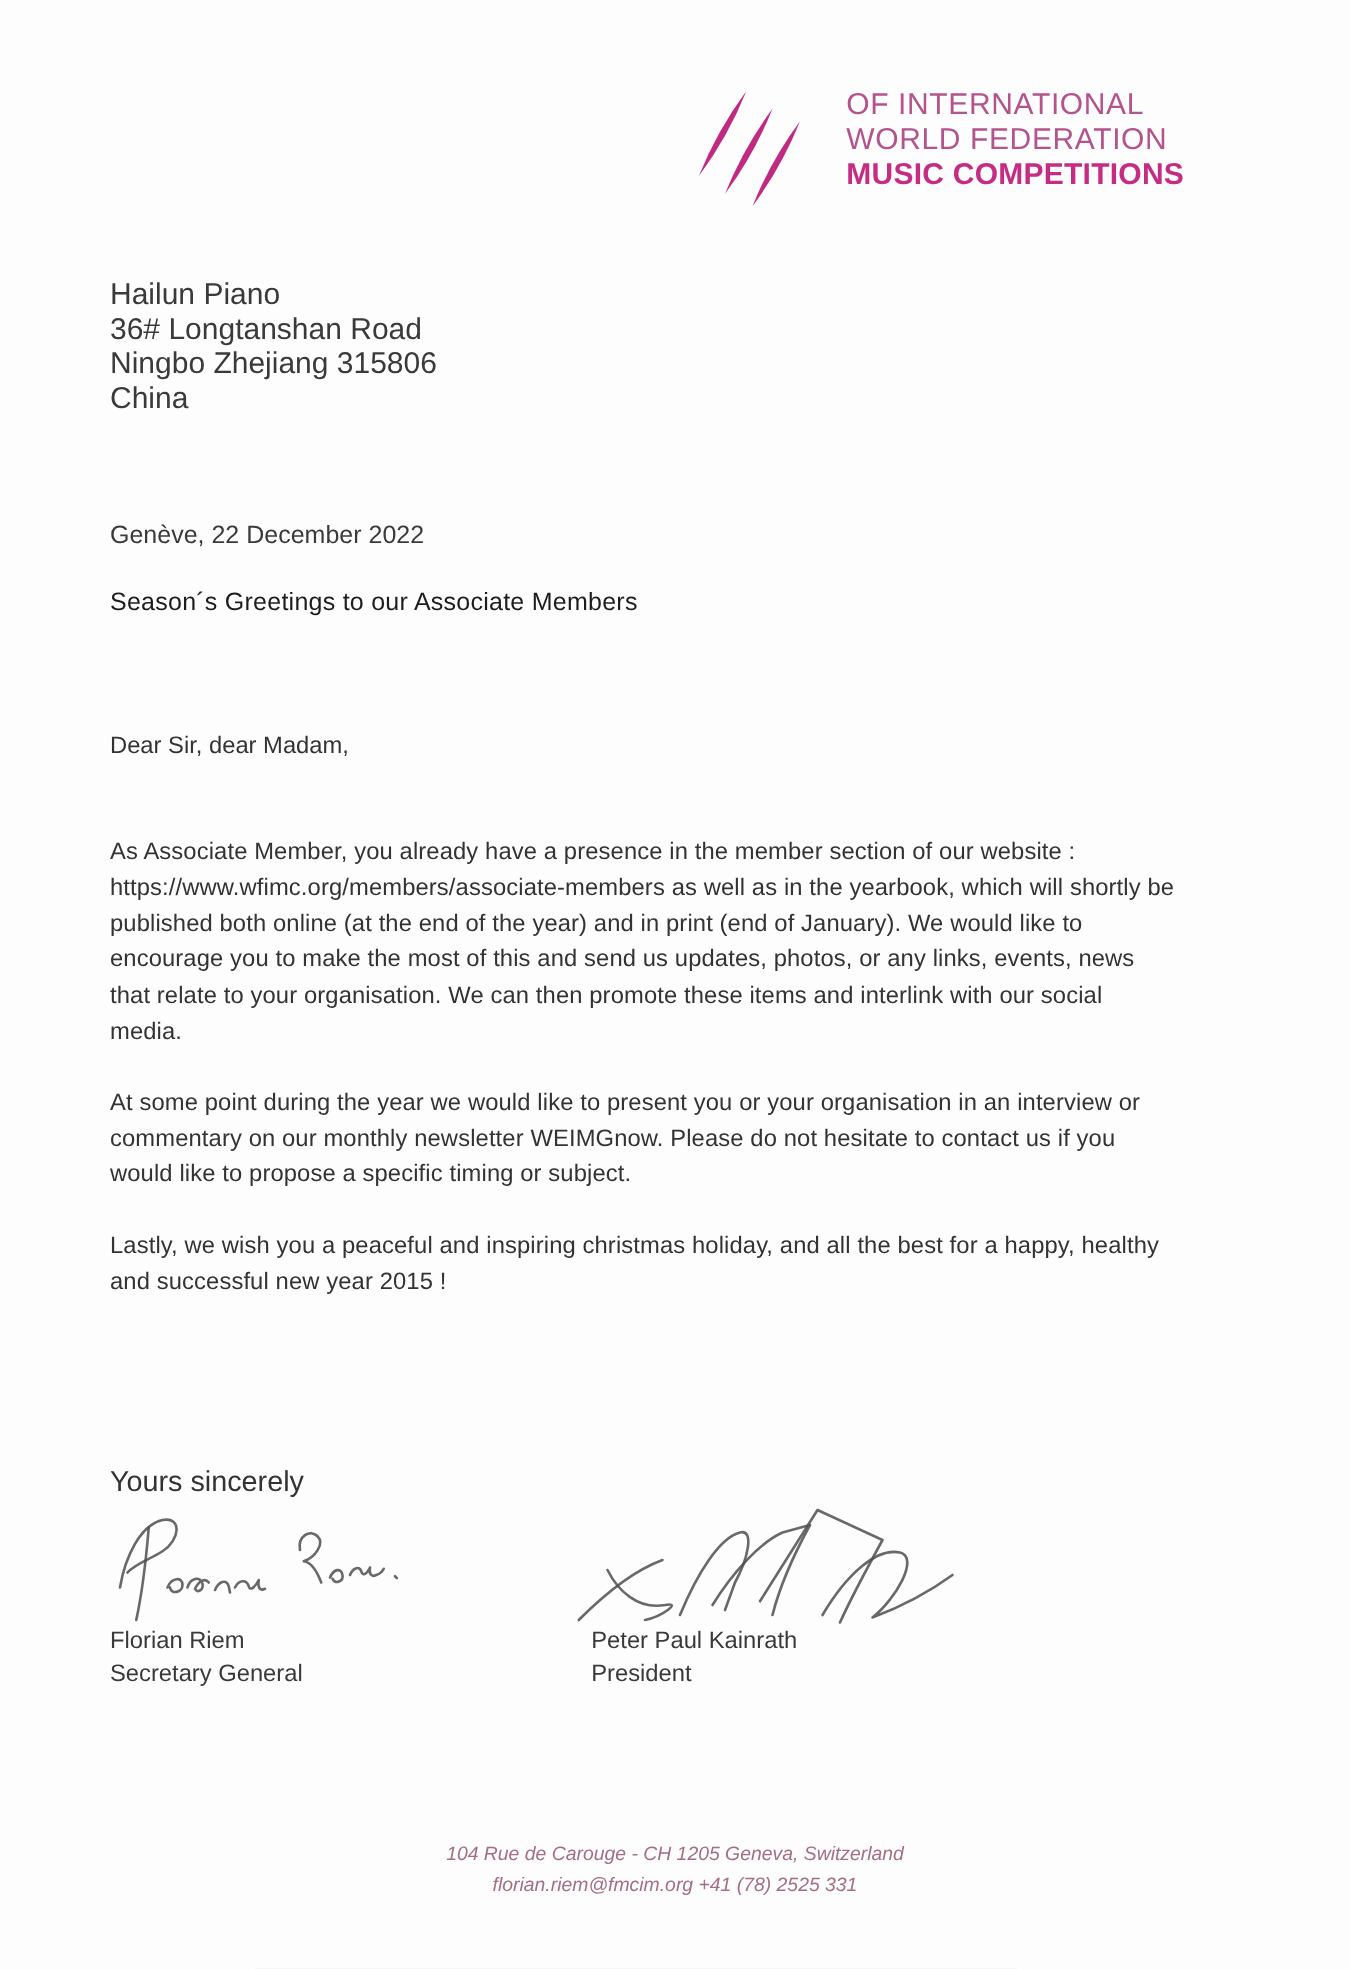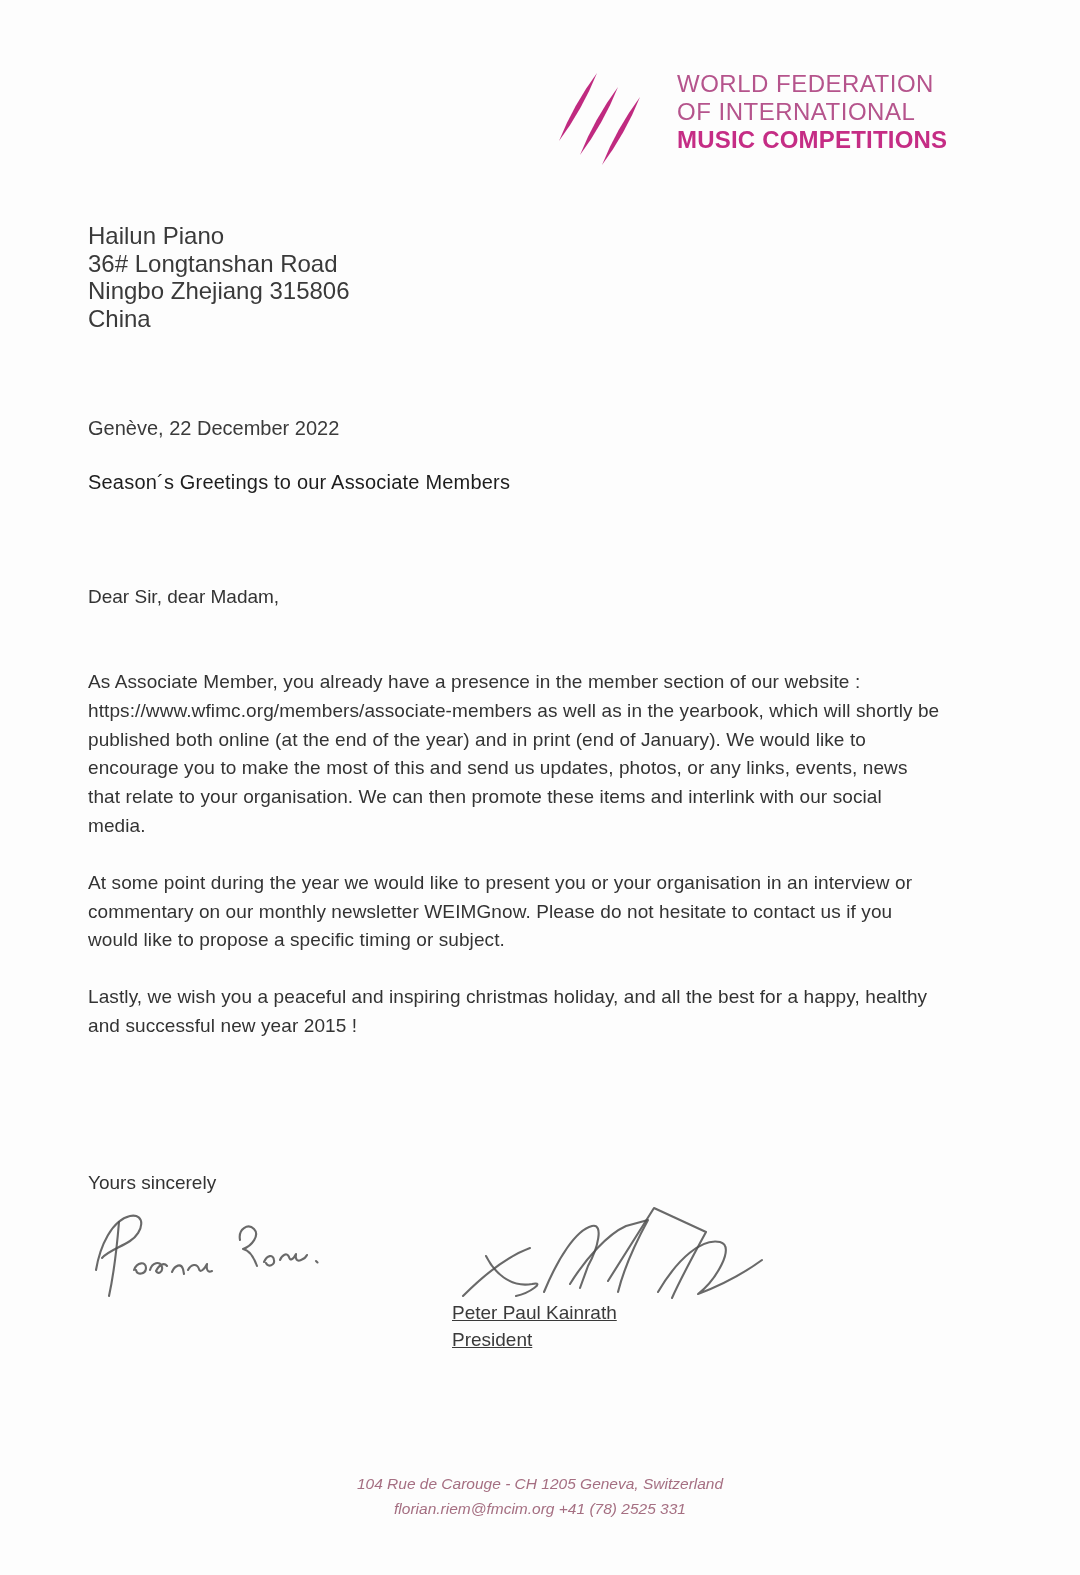--- a/index.html
+++ b/index.html
@@ -96,21 +96,21 @@
     letter-spacing: 0.1px;
   }
   .body-text p {
     margin: 0 0 28px 0;
   }
 
   .closing {
     position: absolute;
     top: 1172px;
     left: 88px;
-    font-size: 19px;
+    font-size: 23px;
     color: #333;
   }
 
   
   .sig {
     position: absolute;
   }
   .sig path {
     fill: none;
     stroke: #4f4f4f;
@@ -123,21 +123,21 @@
   .sig-right { top: 1196px; left: 458px; width: 315px; height: 122px; }
 
   .signatory {
     position: absolute;
     top: 1300px;
     font-size: 19px;
     line-height: 26.5px;
     color: #3a3a3a;
   }
   .signatory-left  { left: 88px; }
-  .signatory-right { left: 452px; text-decoration: underline; }
+  .signatory-right { left: 473px; }
 
   
   .footer {
     position: absolute;
     top: 1472px;
     left: 0;
     width: 100%;
     text-align: center;
     font-style: italic;
     font-size: 15.5px;
@@ -150,22 +150,22 @@
 
 <div class="page">
 
   <header class="logo">
     <svg class="logo-slashes" viewBox="0 0 130 115" aria-hidden="true">
       <path d="M22,83 Q45.4,51.5 60,15 Q36.6,46.5 22,83 Z" fill="#c02a80"></path>
       <path d="M43,97 Q66.4,65.5 81,29 Q57.6,60.5 43,97 Z" fill="#c02a80"></path>
       <path d="M65,107 Q88.4,75.5 103,39 Q79.6,70.5 65,107 Z" fill="#c02a80"></path>
     </svg>
     <div class="logo-text">
+      <div class="logo-line">OF INTERNATIONAL</div>
       <div class="logo-line">WORLD FEDERATION</div>
-      <div class="logo-line">OF INTERNATIONAL</div>
       <div class="logo-line bold">MUSIC COMPETITIONS</div>
     </div>
   </header>
 
   <div class="recipient">
     <div>Hailun Piano</div>
     <div>36# Longtanshan Road</div>
     <div>Ningbo Zhejiang 315806</div>
     <div>China</div>
   </div>
@@ -197,20 +197,24 @@
 
   <svg class="sig sig-right" viewBox="0 0 315 122" aria-hidden="true">
     <path d="M5,100 C26,79 50,60 72,52"></path>
     <path d="M28,60 C36,76 52,92 74,88 C88,85 72,97 58,100"></path>
     <path d="M86,96 C100,62 118,34 134,30 C146,27 140,52 130,70 L122,92"></path>
     <path d="M112,88 C128,62 150,38 168,30 L190,24 C178,46 166,72 160,96"></path>
     <path d="M150,85 L196,12 L248,36 C236,58 222,84 214,102"></path>
     <path d="M200,96 C220,62 244,42 262,46 C278,50 258,84 240,98 C256,92 282,80 304,64"></path>
   </svg>
 
+  <div class="signatory signatory-left">
+    <div>Florian Riem</div>
+    <div>Secretary General</div>
+  </div>
   <div class="signatory signatory-right">
     <div>Peter Paul Kainrath</div>
     <div>President</div>
   </div>
 
   <footer class="footer">
     <div>104 Rue de Carouge - CH 1205 Geneva, Switzerland</div>
     <div>florian.riem@fmcim.org +41 (78) 2525 331</div>
   </footer>
 

